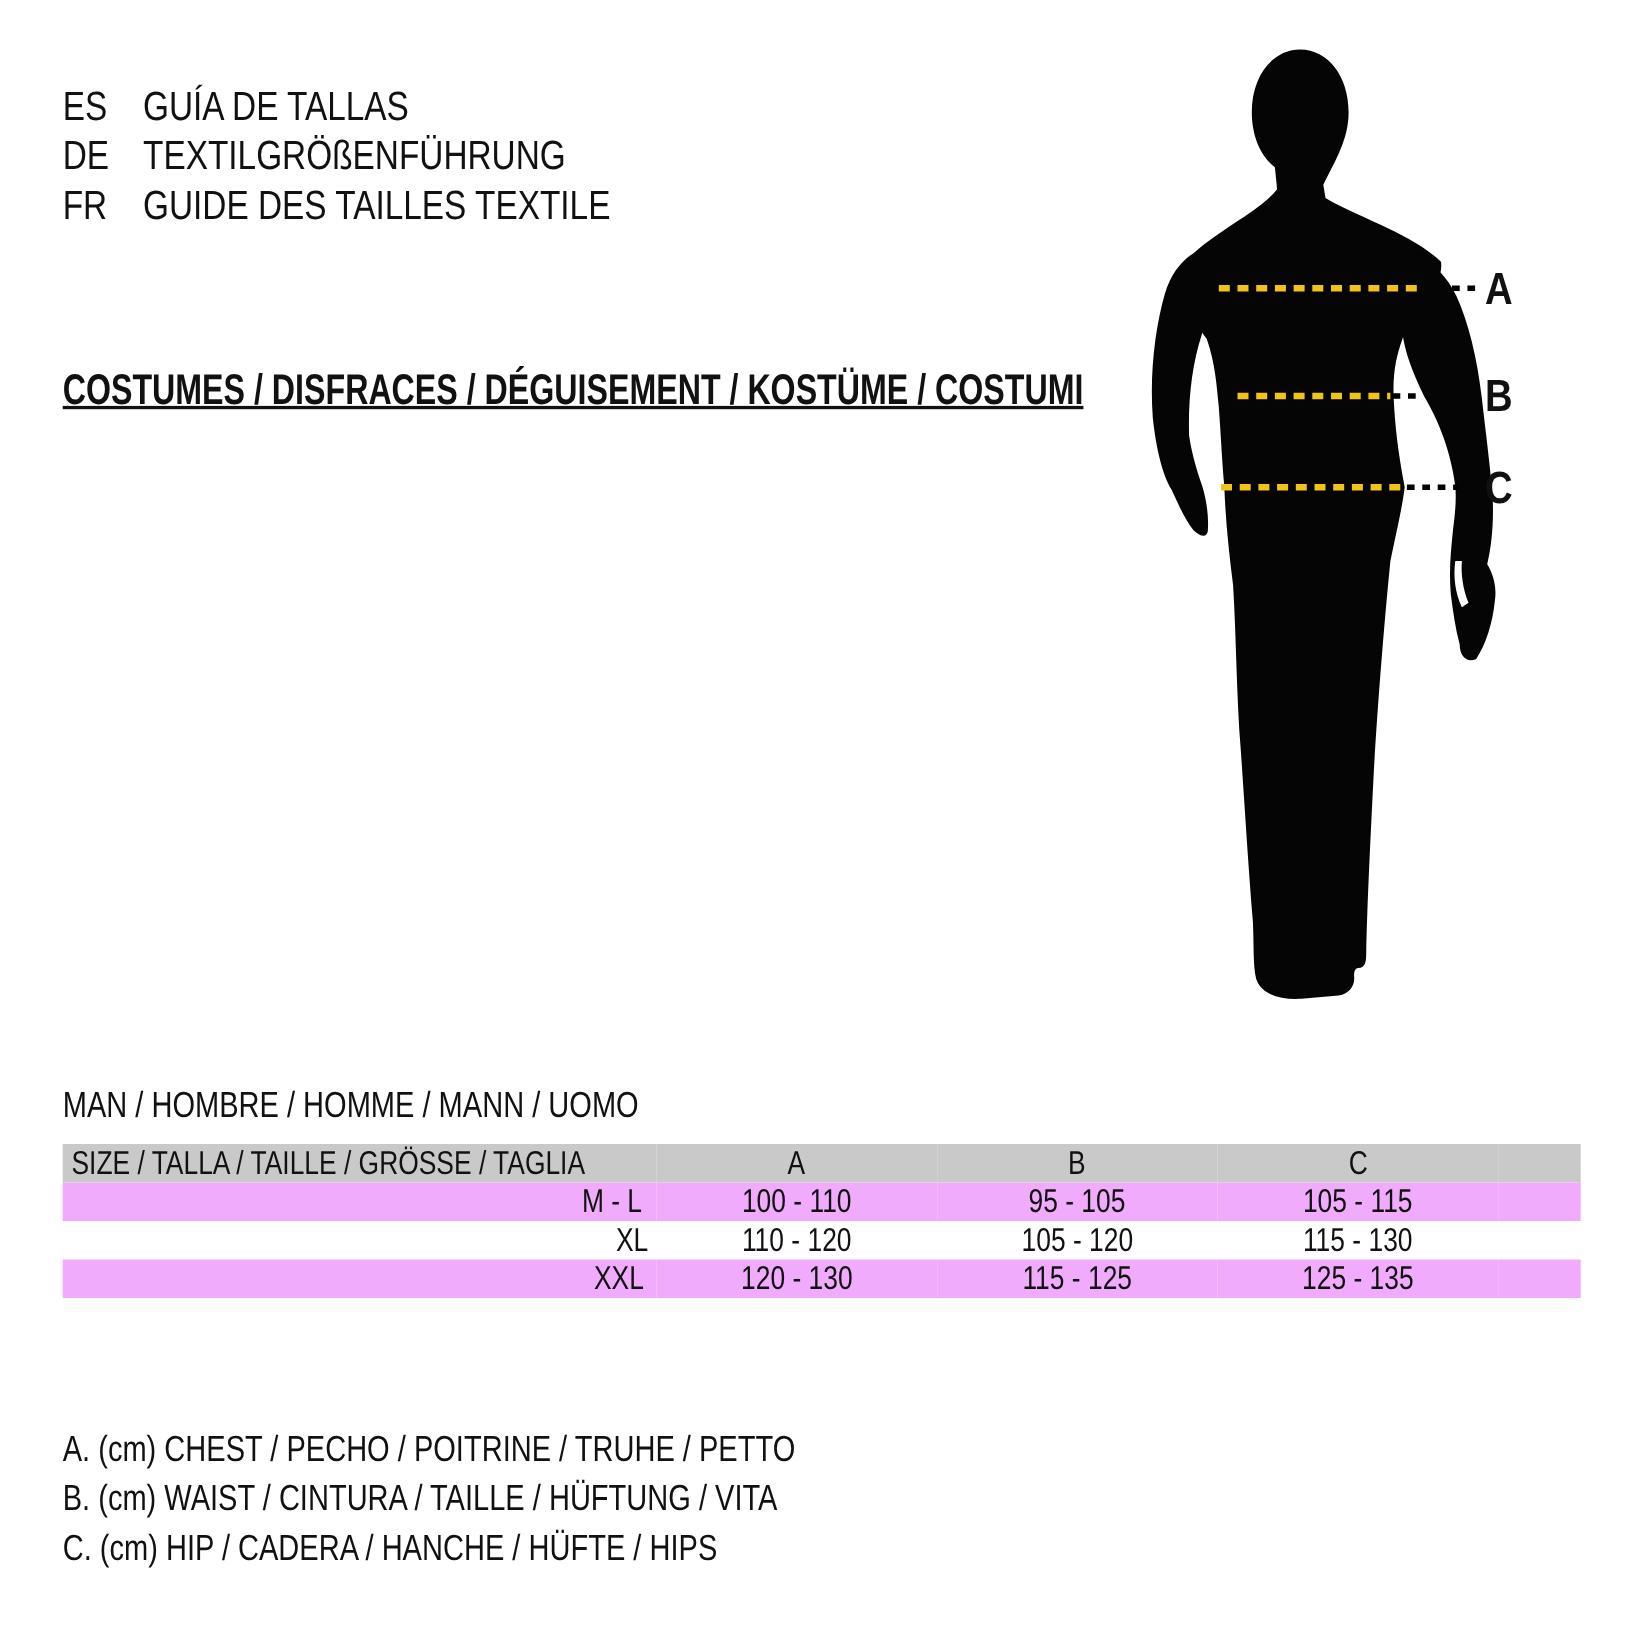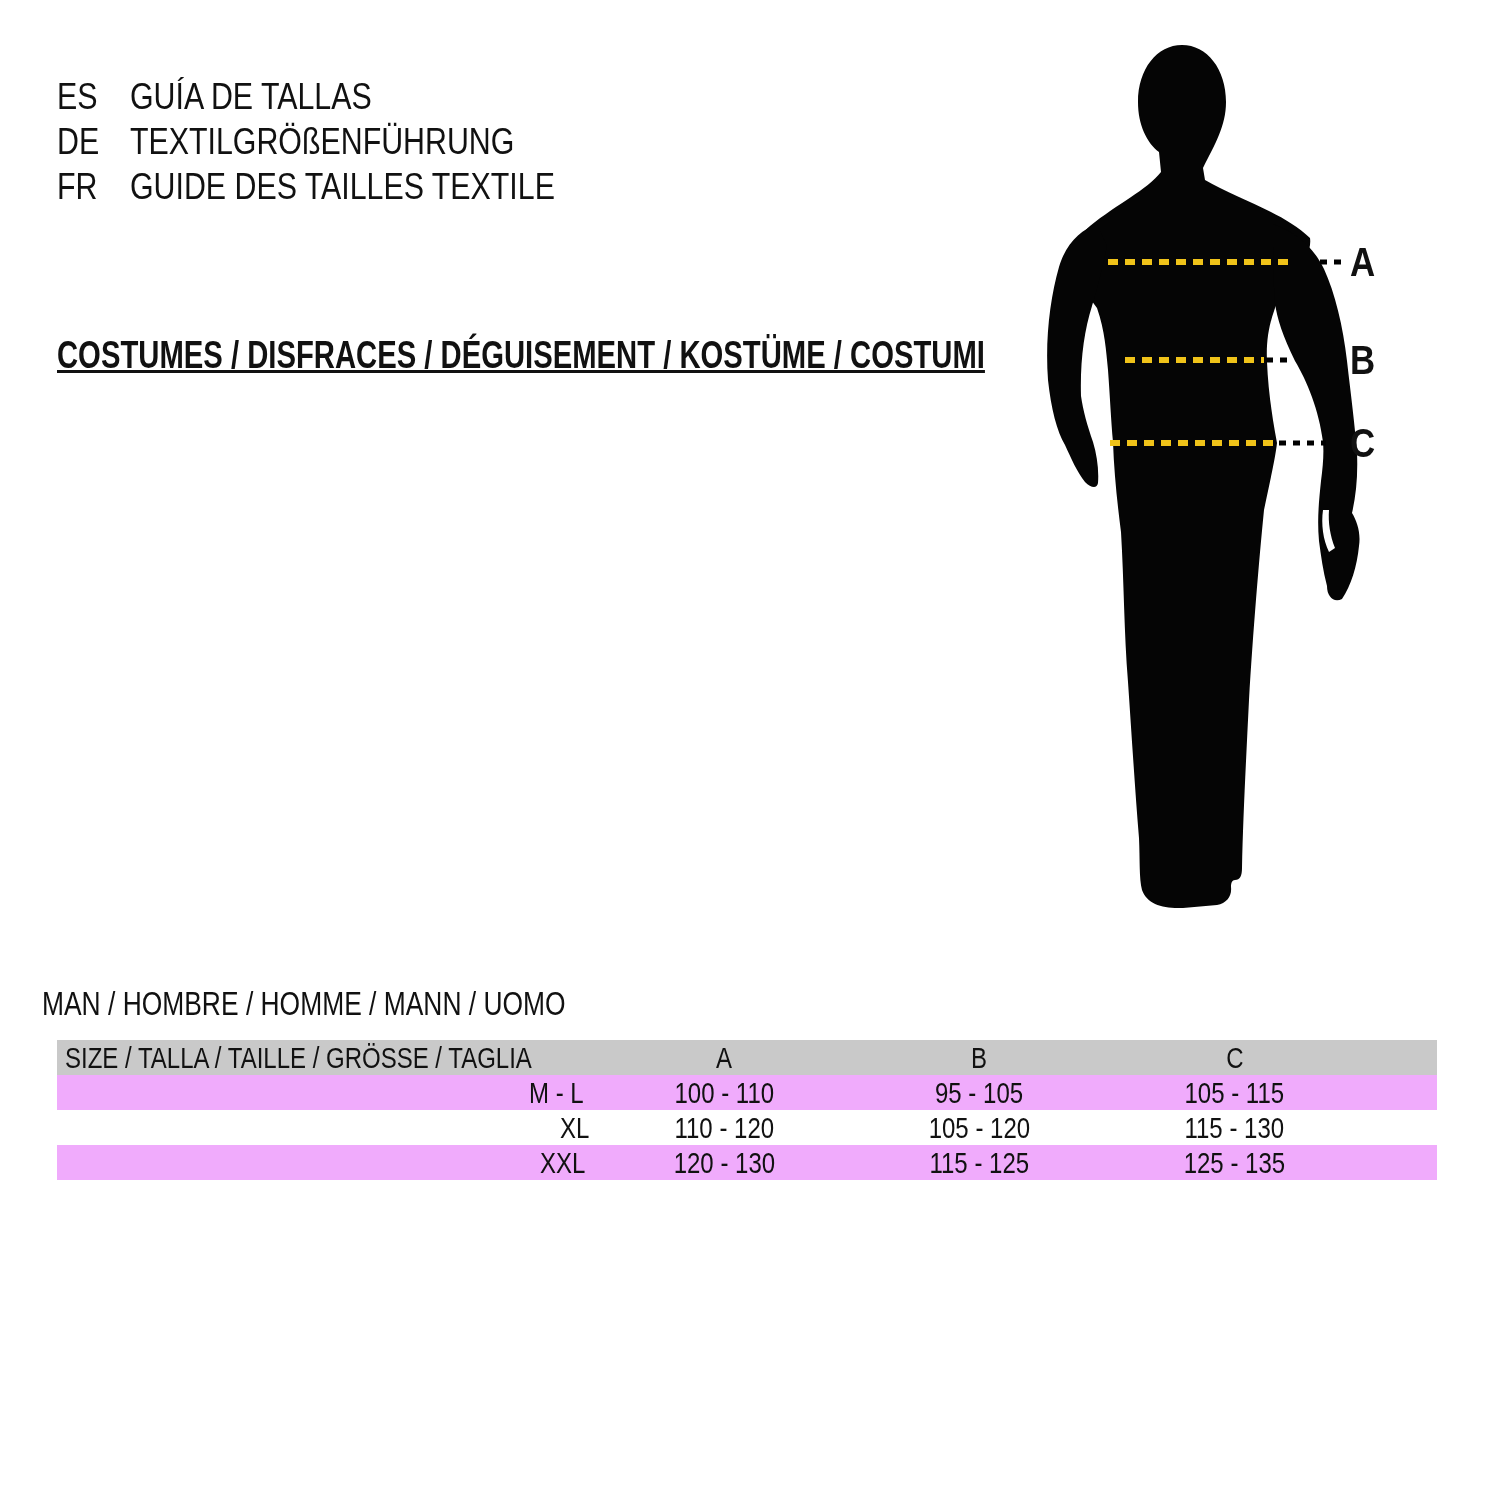--- a/index.html
+++ b/index.html
@@ -18,21 +18,21 @@
   .lang-code{width:73px;flex:0 0 73px;}
 
   .category{position:absolute;left:57px;top:332px;font-size:39px;font-weight:700;height:45px;display:flex;align-items:center;text-decoration:underline;}
 
   .figure-svg{position:absolute;left:1035px;top:40px;width:340px;height:890px;}
   .marker{position:absolute;left:1350px;font-size:41px;font-weight:700;line-height:44px;}
   .marker-a{top:240px;}
   .marker-b{top:338px;}
   .marker-c{top:421px;}
 
-  .section-title{position:absolute;left:42px;top:984px;font-size:33px;height:40px;display:flex;align-items:center;}
+  .section-title{position:absolute;left:57px;top:984px;font-size:33px;height:40px;display:flex;align-items:center;}
 
   table.size-table{position:absolute;left:57px;top:1040px;width:1380px;border-collapse:collapse;table-layout:fixed;}
   table.size-table tr{height:35px;}
   table.size-table th,table.size-table td{padding:0;font-weight:400;font-size:30px;vertical-align:middle;border:none;}
   table.size-table thead tr{background:#c9c9c9;}
   table.size-table tbody tr.alt{background:#f0abfc;}
   .size-col{text-align:right;padding-left:8px !important;}
   .val-col{text-align:center;}
 
   .legend{position:absolute;left:57px;top:1294px;}
@@ -172,14 +172,25 @@
       <tr class="alt">
         <td class="size-col"><span class="cond">XXL</span></td>
         <td class="val-col"><span class="cond condc">120 - 130</span></td>
         <td class="val-col"><span class="cond condc">115 - 125</span></td>
         <td class="val-col"><span class="cond condc">125 - 135</span></td>
         <td></td>
       </tr>
     </tbody>
   </table>
 
+  <div class="legend">
+    <div class="legend-row">
+        <span class="cond">A. (cm) CHEST / PECHO / POITRINE / TRUHE / PETTO</span>
+      </div>
+    <div class="legend-row">
+        <span class="cond">B. (cm) WAIST / CINTURA / TAILLE / HÜFTUNG / VITA</span>
+      </div>
+    <div class="legend-row">
+        <span class="cond">C. (cm) HIP / CADERA / HANCHE / HÜFTE / HIPS</span>
+      </div>
+  </div>
 
 </div>
 
 </body></html>

